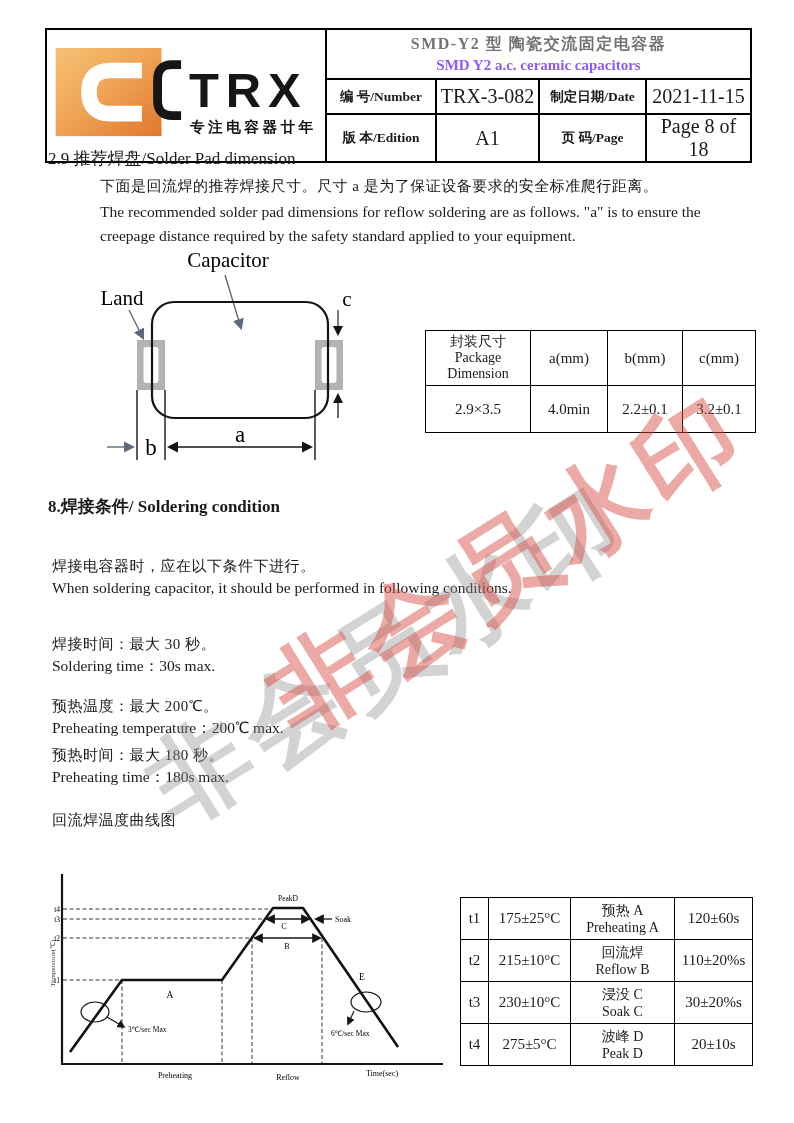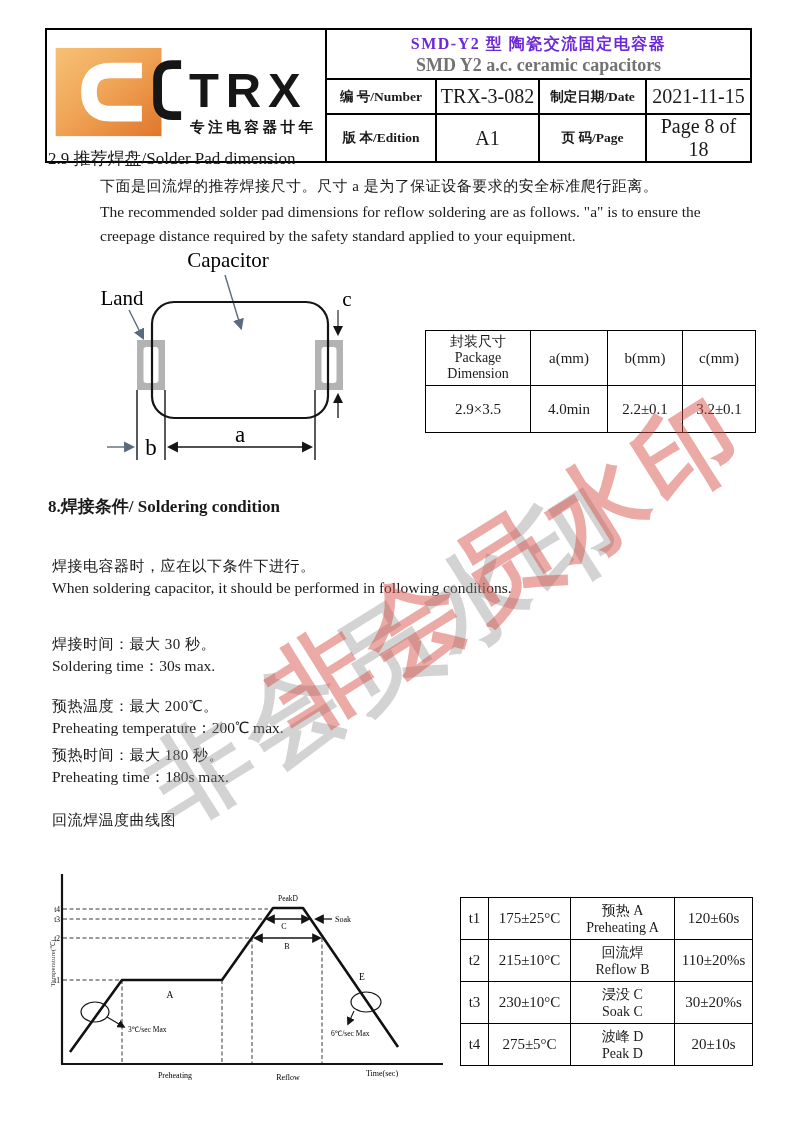--- a/index.html
+++ b/index.html
@@ -4,22 +4,22 @@
 <style>
   html,body { margin:0; padding:0; background:#ffffff; }
   .page { position:relative; width:794px; height:1123px; background:#fff;
           font-family:"Liberation Serif", serif; color:#1a1a1a; overflow:hidden; }
   .abs { position:absolute; }
 
   
   .hdr-table { position:absolute; left:45px; top:28px; border-collapse:collapse; table-layout:fixed; }
   .hdr-table td { border:2px solid #000; padding:0 2px; text-align:center; vertical-align:middle; }
   .title-td { height:48px; }
-  .t-cn { font-size:16px; font-weight:bold; color:#6d28d9; letter-spacing:1.5px; line-height:22px; }
-  .t-en { font-size:18px; font-weight:bold; color:#737373; line-height:20px; }
+  .t-cn { font-size:16px; font-weight:bold; color:#737373; letter-spacing:1.5px; line-height:22px; }
+  .t-en { font-size:15px; font-weight:bold; color:#8b5cf6; line-height:20px; }
   .lbl  { font-weight:bold; font-size:13.5px; height:33px; }
   .val  { font-size:20px; height:33px; }
 
   
   .h1 { font-size:17px; }
   .h1b { font-size:17px; font-weight:bold; }
   .body-cn { font-size:15px; letter-spacing:0.5px; }
   .body-en { font-size:15.5px; }
   .cond .body-cn { margin-bottom:4px; }
   .cond div { line-height:17px; }

